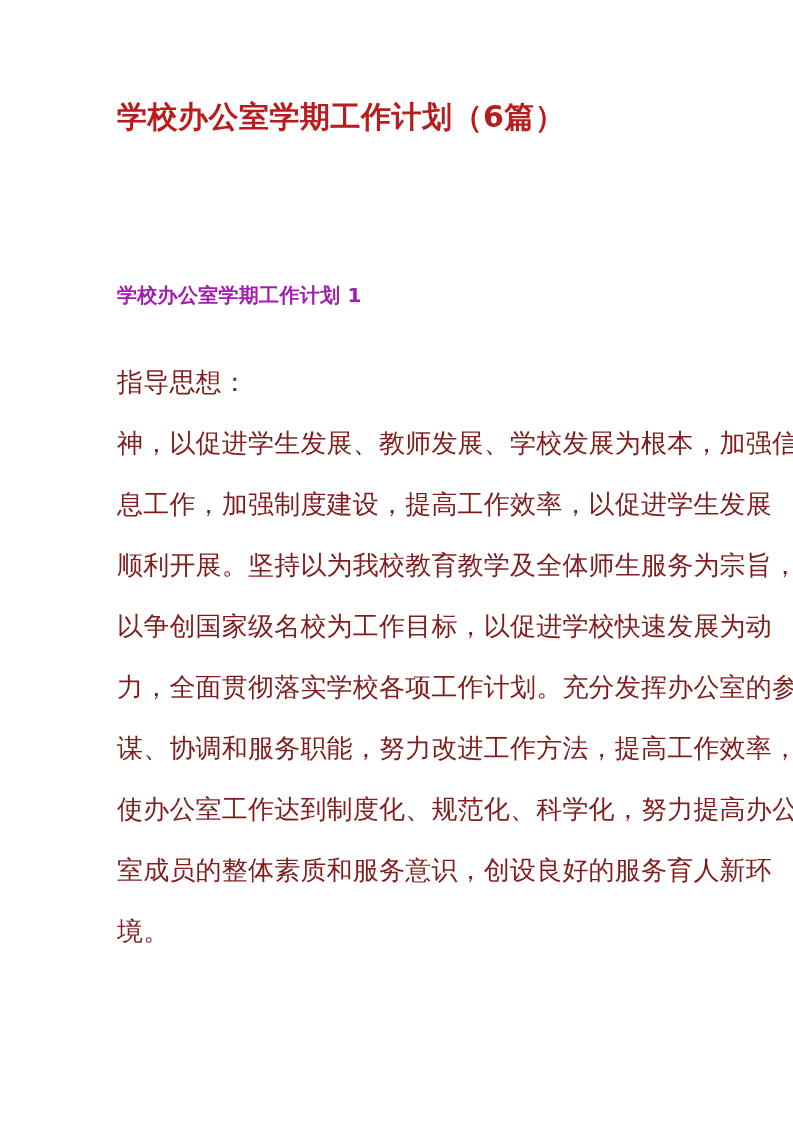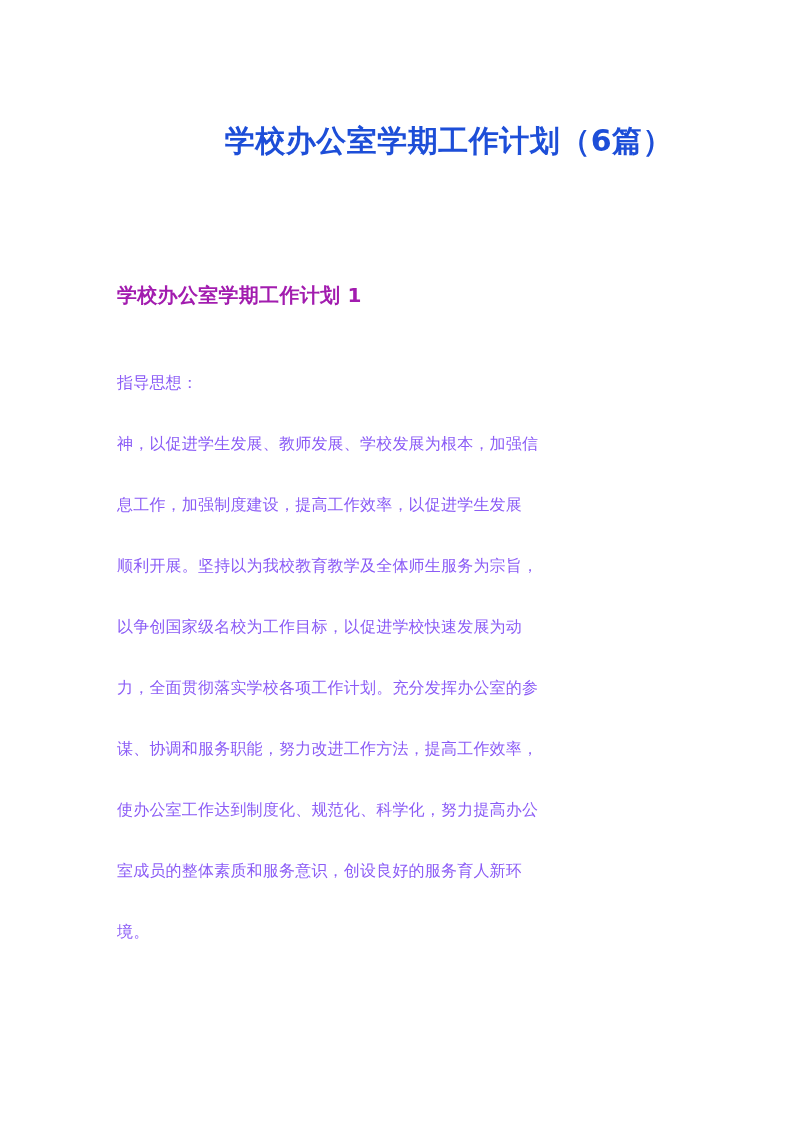--- a/index.html
+++ b/index.html
@@ -30,24 +30,24 @@
     top: 0;
     width: 556px;
   }
 
   
   .doc-title {
     margin: 0;
     padding: 0;
     position: absolute;
     left: 0;
-    top: 119px;
+    top: 95px;
     width: 556px;
-    text-align: right;
-    color: #1d4ed8;
+    text-align: left;
+    color: #b91c1c;
     font-size: 30px;
     font-weight: bold;
     line-height: 44px;
     letter-spacing: 0.5px;
     white-space: nowrap;
   }
 
   
   .section-heading {
     margin: 0;
@@ -66,22 +66,22 @@
   
   .body-block {
     position: absolute;
     left: 0;
     top: 352px;
     width: 556px;
   }
 
   .body-line {
     display: block;
-    color: #8b5cf6;
-    font-size: 16px;
+    color: #7f1d1d;
+    font-size: 26px;
     line-height: 61px;
     height: 61px;
     letter-spacing: 0.2px;
     white-space: nowrap;
     font-weight: normal;
   }
 </style>
 </head>
 <body>
 

